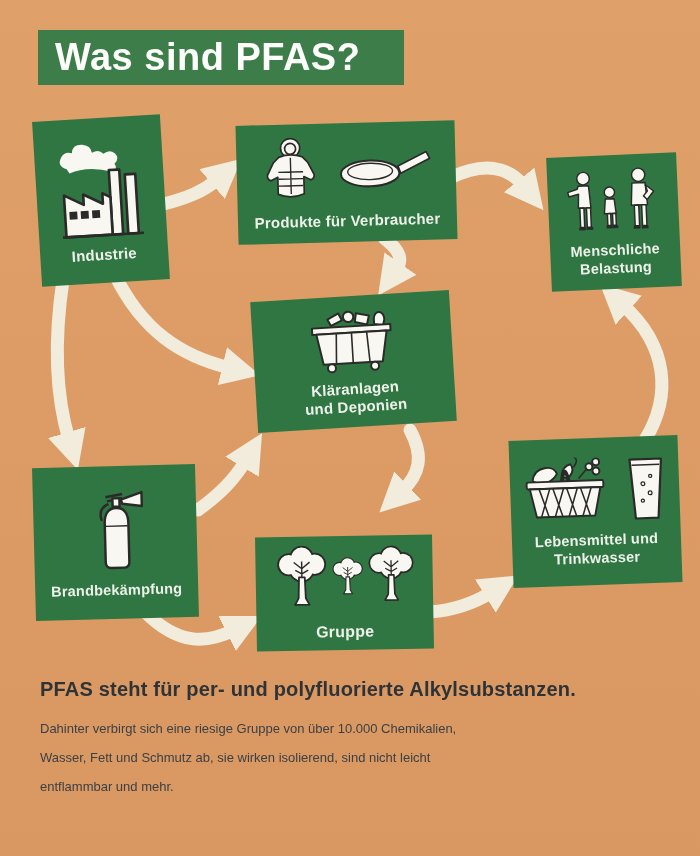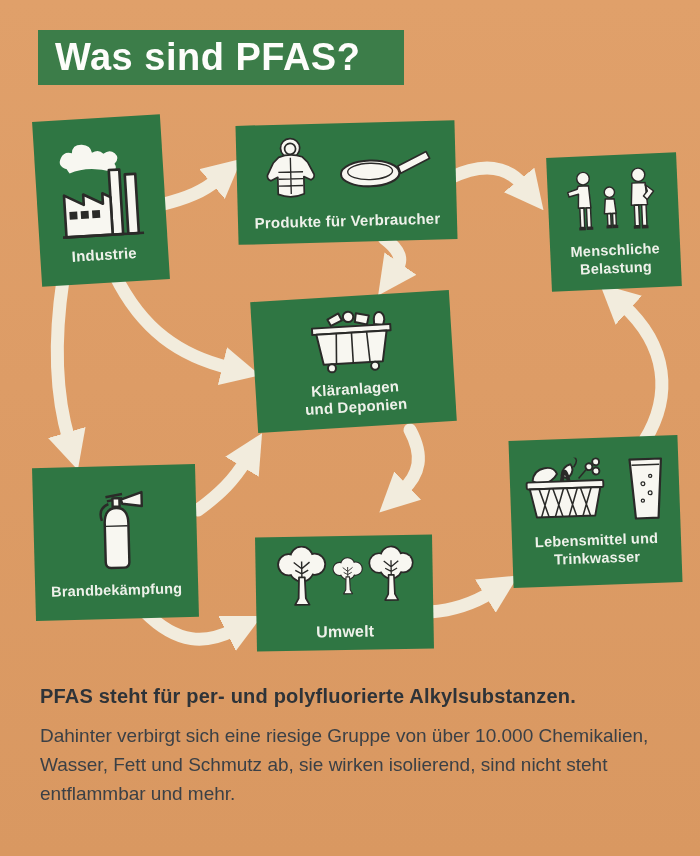--- a/index.html
+++ b/index.html
@@ -38,23 +38,23 @@
   #node-industrie .label{font-size:15px;}
   #node-produkte .label{font-size:15px;}
   #node-menschliche .label{font-size:14.5px;}
   #node-klaeranlagen .label{font-size:15px;}
   #node-brand .label{font-size:14.5px;}
   #node-umwelt .label{font-size:16px;}
   #node-lebensmittel .label{font-size:14.5px;}
   
   .footer{position:absolute;left:40px;top:678px;width:632px;z-index:3;}
   .footer .heading{
-    font-size:20px;font-weight:bold;color:#2e3338;margin:7px 0 13px 0;letter-spacing:.2px;
-  }
-  .footer .line{font-size:19px;color:#3b4046;line-height:29px;}
+    font-size:20px;font-weight:bold;color:#2e3338;margin:0 0 13px 0;letter-spacing:.2px;
+  }
+  .footer .line{font-size:13px;color:#3b4046;line-height:29px;}
 </style>
 </head>
 <body>
 
 <div class="canvas">
 
   <div class="title-banner">Was sind PFAS?</div>
 
   <svg class="arrows" width="700" height="856" viewBox="0 0 700 856">
     <defs>
@@ -198,21 +198,21 @@
               <circle cx="48" cy="33" r="15.5"></circle>
           </g>
           <path stroke="#2a2a28" stroke-width="2" fill="none" d="M48,44 V22 M48,32 L37,23 M48,32 L59,23 M48,39 L39,34 M48,39 L57,34"></path>
           <path fill="#f8f7f1" stroke="#2a2a28" stroke-width="2.5" stroke-linejoin="round" d="M44,44 h8 l1,29 l5,9 h-20 l5,-9 z"></path>
         </g>
       </defs>
       <use href="#tr"></use>
       <use href="#tr" transform="translate(82,17) scale(0.62)"></use>
       <use href="#tr" transform="translate(128,2) scale(0.92)"></use>
     </svg>
-    <div class="label">Umwelt</div>
+    <div class="label">Gruppe</div>
   </div>
 
   <div class="node" id="node-lebensmittel">
     <div class="icon-row">
       <svg width="92" height="68" viewBox="0 0 120 88">
         <g stroke="#2a2a28" stroke-width="2.5" fill="#f8f7f1" stroke-linejoin="round">
           <path d="M14,28 q2,-14 16,-16 q12,-2 16,8 q-6,10 -18,12 q-10,0 -14,-4 z"></path>
           <path d="M52,22 q2,-12 12,-14 q6,8 -2,16 q-5,4 -10,-2 z"></path>
           <path d="M68,12 q8,-10 0,-14" fill="none" stroke-width="2"></path>
           <circle cx="88" cy="12" r="4.5"></circle>
@@ -240,17 +240,17 @@
     </div>
     <div class="label">
       <div>Lebensmittel und</div>
       <div>Trinkwasser</div>
     </div>
   </div>
 
   <div class="footer">
     <div class="heading">PFAS steht für per- und polyfluorierte Alkylsubstanzen.</div>
     <div class="line">Dahinter verbirgt sich eine riesige Gruppe von über 10.000 Chemikalien,</div>
-    <div class="line">Wasser, Fett und Schmutz ab, sie wirken isolierend, sind nicht steht</div>
+    <div class="line">Wasser, Fett und Schmutz ab, sie wirken isolierend, sind nicht leicht</div>
     <div class="line">entflammbar und mehr.</div>
   </div>
 
 </div>
 
 </body></html>

